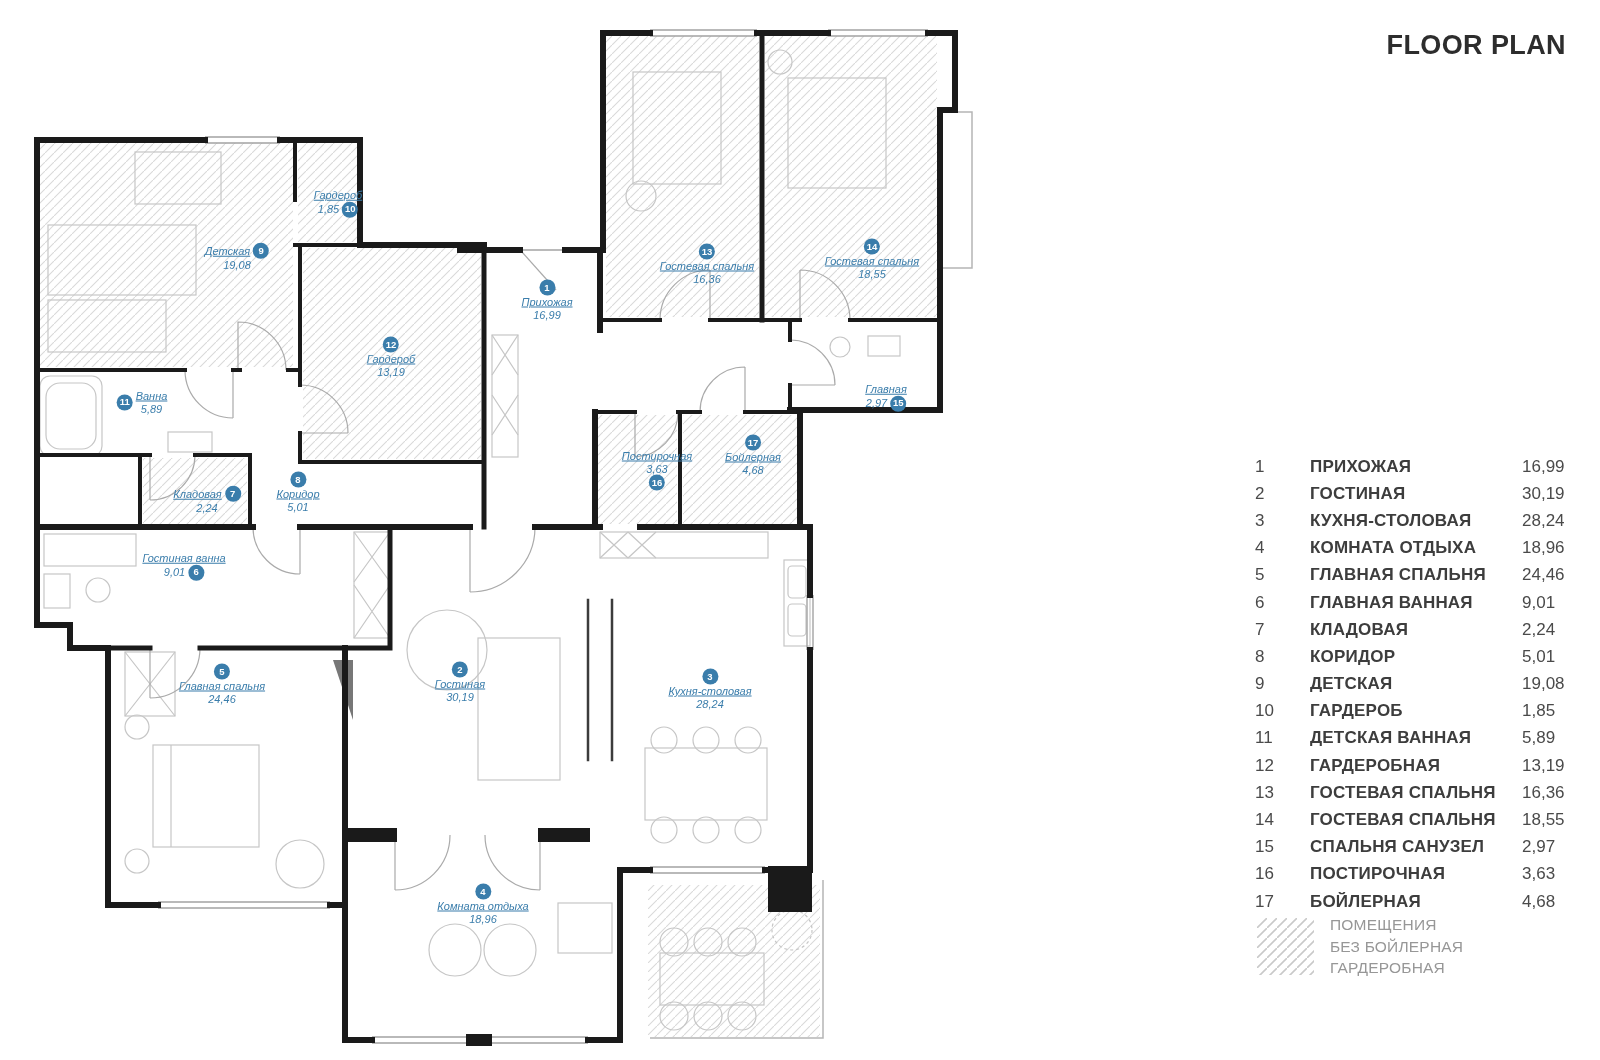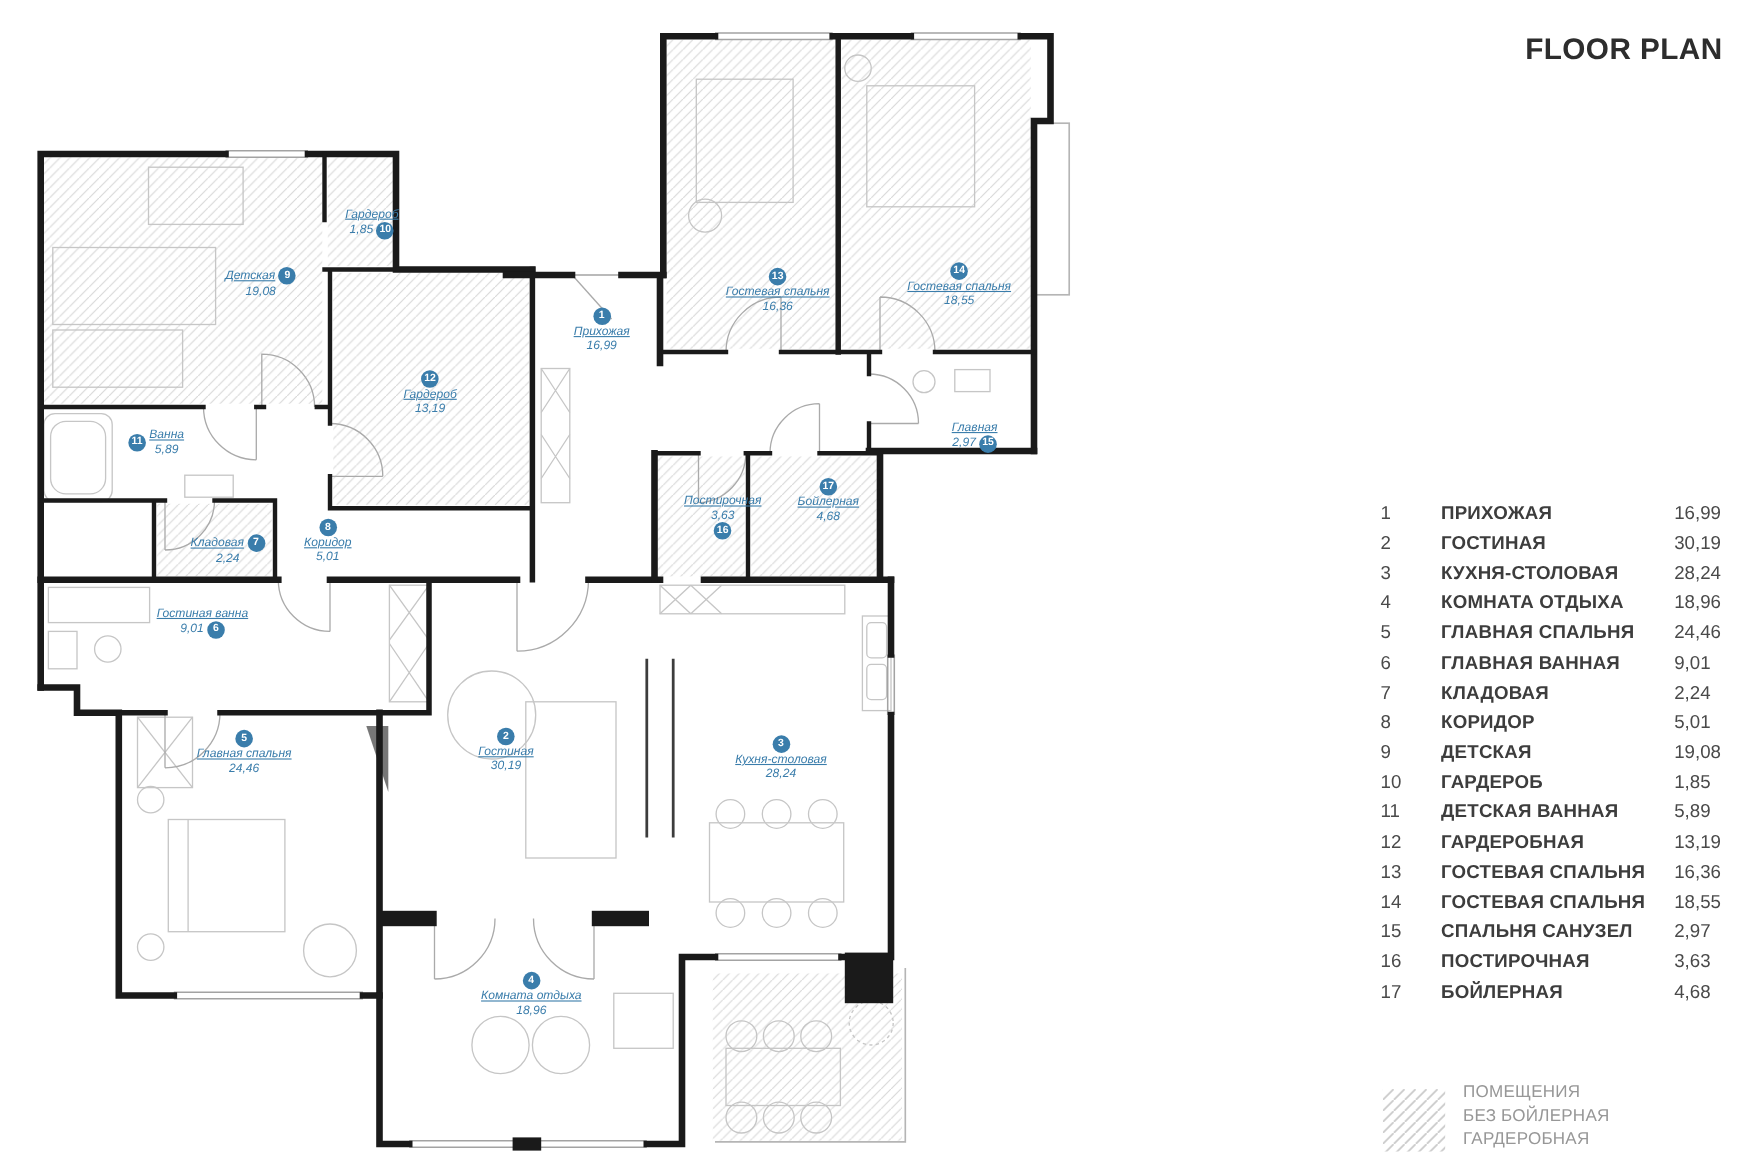--- a/index.html
+++ b/index.html
@@ -17,21 +17,21 @@
   .badge{width:16px;height:16px;border-radius:50%;background:#3a7dab;color:#fff;font-style:normal;
     font-weight:bold;font-size:9.5px;display:flex;align-items:center;justify-content:center;flex:0 0 auto;}
   .arr-left{flex-direction:row;gap:3px;}
   
   .legend{position:absolute;left:1255px;top:453px;}
   .lrow{display:flex;align-items:center;height:27.2px;font-size:17px;color:#4a4a4a;}
   .lnum{width:55px;}
   .lname{width:212px;font-weight:bold;color:#3d3d3d;letter-spacing:.2px;}
   .larea{width:78px;}
   
-  .note{position:absolute;left:1257px;top:982px;display:flex;align-items:flex-end;}
+  .note{position:absolute;left:1257px;top:914px;display:flex;align-items:center;}
   .note-text{margin-left:16px;font-size:15.5px;line-height:21.5px;color:#979797;letter-spacing:.2px;}
 </style>
 </head>
 <body>
 
 <div id="stage">
 
   <svg id="plan-svg" width="1000" height="1060" viewBox="0 0 1000 1060">
     <defs>
       <pattern id="hp" patternUnits="userSpaceOnUse" width="9" height="9">

